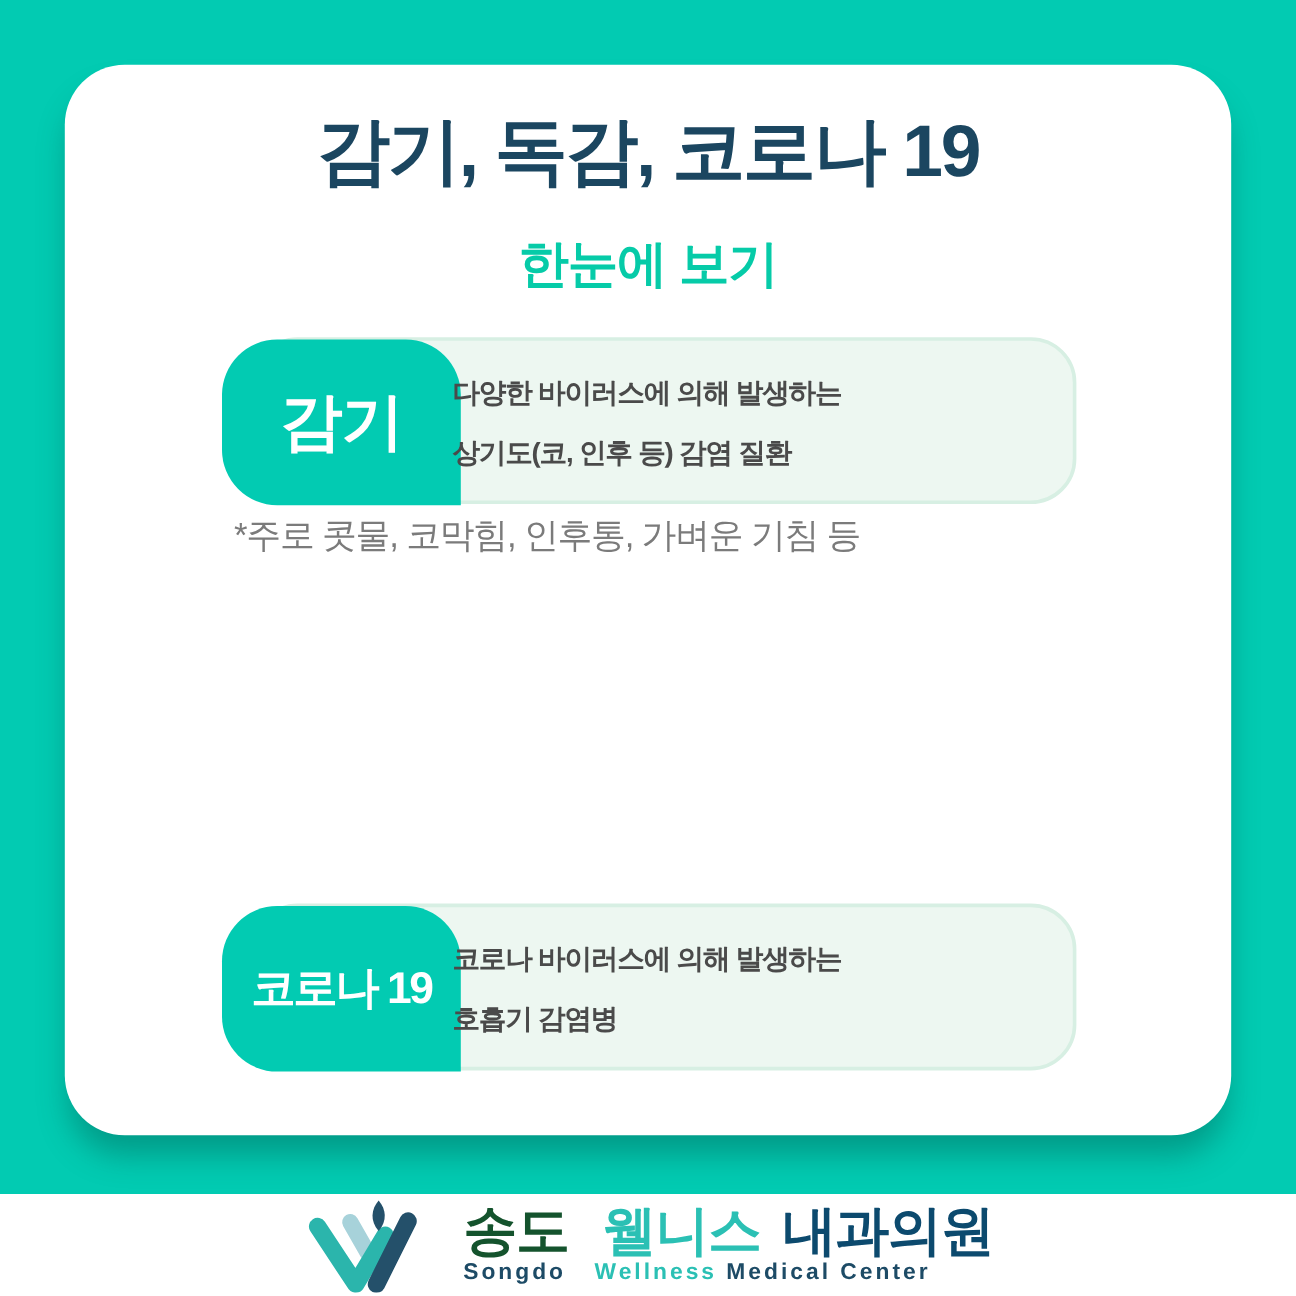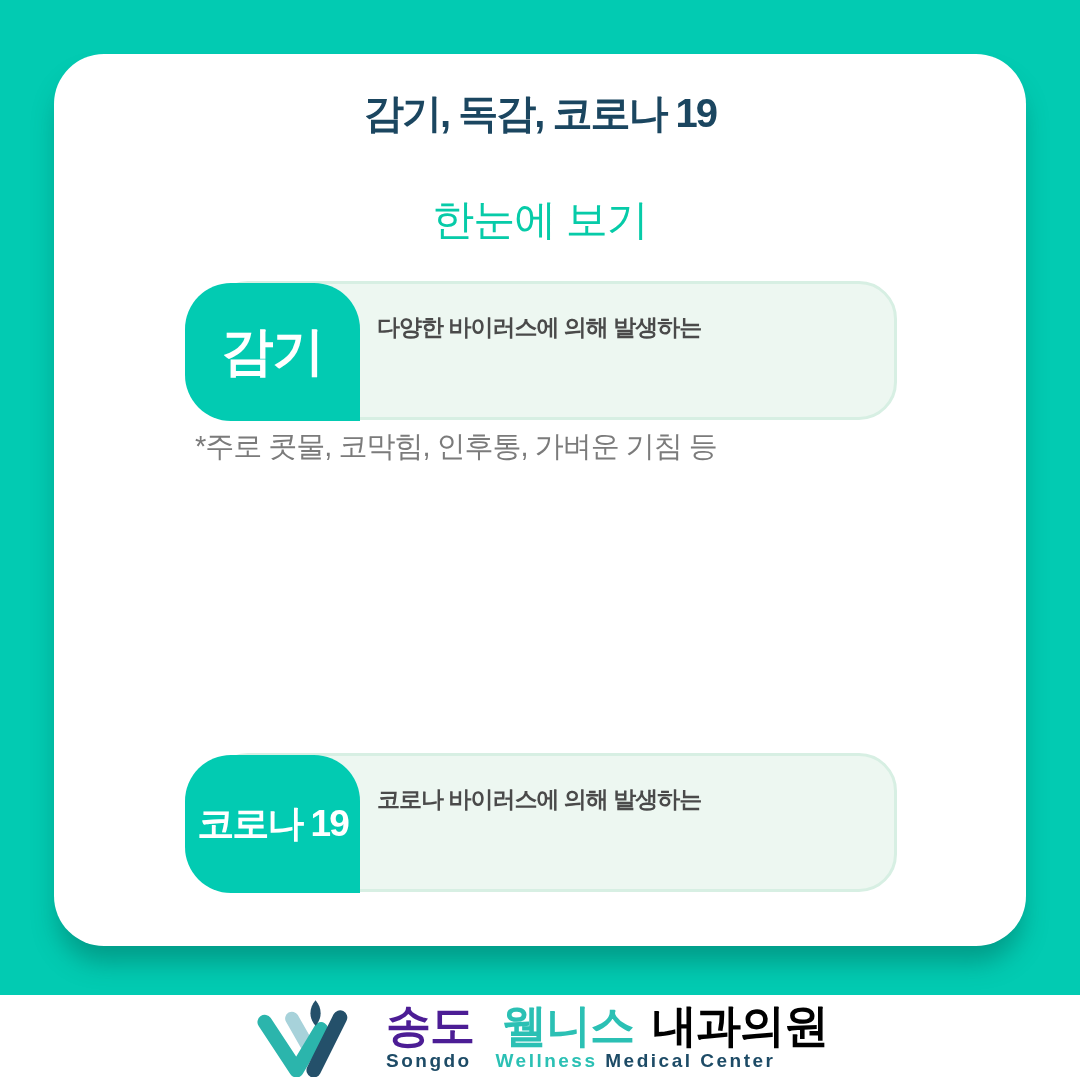--- a/index.html
+++ b/index.html
@@ -15,29 +15,29 @@
     left:54px;top:54px;
     width:972px;height:892px;
     background:#ffffff;
     border-radius:50px;
     box-shadow:0 20px 26px -4px rgba(0,82,72,0.40);
   }
   .title{
     position:absolute;
     left:0;top:86px;width:100%;
     text-align:center;
-    font-size:40px;font-weight:800;
+    font-size:61px;font-weight:800;
     letter-spacing:-2px;
     color:#1B4660;
   }
   .subtitle{
     position:absolute;
     left:0;top:192px;width:100%;
     text-align:center;
-    font-size:42px;font-weight:400;
+    font-size:42px;font-weight:700;
     letter-spacing:-1px;
     color:#06CBA8;
   }
   .row{
     position:absolute;
     left:185px;
     width:720px;height:190px;
   }
   .row.r1{top:281px;}
   .row.r2{top:517px;}
@@ -47,21 +47,21 @@
     left:25px;top:0;
     width:687px;height:139px;
     background:#EDF7F1;
     border:3px solid #D7EFE3;
     border-radius:38px;
     box-sizing:border-box;
   }
   .tag{
     position:absolute;
     left:0;top:2px;
-    width:175px;height:138px;
+    width:199px;height:138px;
     background:#02CBB2;
     border-radius:46px 46px 0 46px;
     display:flex;align-items:center;justify-content:center;
     color:#ffffff;
     font-weight:800;
     font-size:52px;
     letter-spacing:-1px;
   }
   .tag.small{font-size:37px;letter-spacing:-2px;}
   .desc{
@@ -94,23 +94,23 @@
     gap:16px;
   }
   .logo-mark{width:118px;height:78px;flex:0 0 auto;}
   .logo-text{display:flex;flex-direction:column;align-items:flex-start;}
   .logo-kr{
     font-size:45px;font-weight:800;
     letter-spacing:-1px;line-height:46px;
     color:#1D4B66;
     white-space:nowrap;
   }
-  .logo-kr .p1{color:#4c1d95;}
+  .logo-kr .p1{color:#14532d;}
   .logo-kr .p2{color:#2BC0B4;margin-left:28px;}
-  .logo-kr .p3{color:#000000;margin-left:18px;}
+  .logo-kr .p3{color:#0c4a6e;margin-left:18px;}
   .logo-en{
     font-size:19px;font-weight:700;
     letter-spacing:2.5px;line-height:24px;
     color:#1D4B66;
     white-space:nowrap;
   }
   .logo-en .p2{color:#2BC0B4;margin-left:16px;}
 </style>
 </head>
 <body>
@@ -122,32 +122,34 @@
   <div class="title">감기, 독감, 코로나 19</div>
   <div class="subtitle">한눈에 보기</div>
 
   <div class="row r1">
     <div class="pill"></div>
     <div class="tag">
       <span>감기</span>
     </div>
     <div class="desc">
       <span>다양한 바이러스에 의해 발생하는</span><br>
+      <span>상기도(코, 인후 등) 감염 질환</span>
     </div>
     <div class="note">*주로 콧물, 코막힘, 인후통, 가벼운 기침 등</div>
   </div>
 
 
   <div class="row r3">
     <div class="pill"></div>
     <div class="tag small">
       <span>코로나 19</span>
     </div>
     <div class="desc">
       <span>코로나 바이러스에 의해 발생하는</span><br>
+      <span>호흡기 감염병</span>
     </div>
   </div>
 
   <div class="footer-band"></div>
 
   <div class="logo">
     <svg class="logo-mark" viewBox="0 0 130 85" xmlns="http://www.w3.org/2000/svg" aria-hidden="true">
 
       <path d="M44 21 L60 49" stroke="#A7D2DA" stroke-width="15" stroke-linecap="round" fill="none"></path>
 

